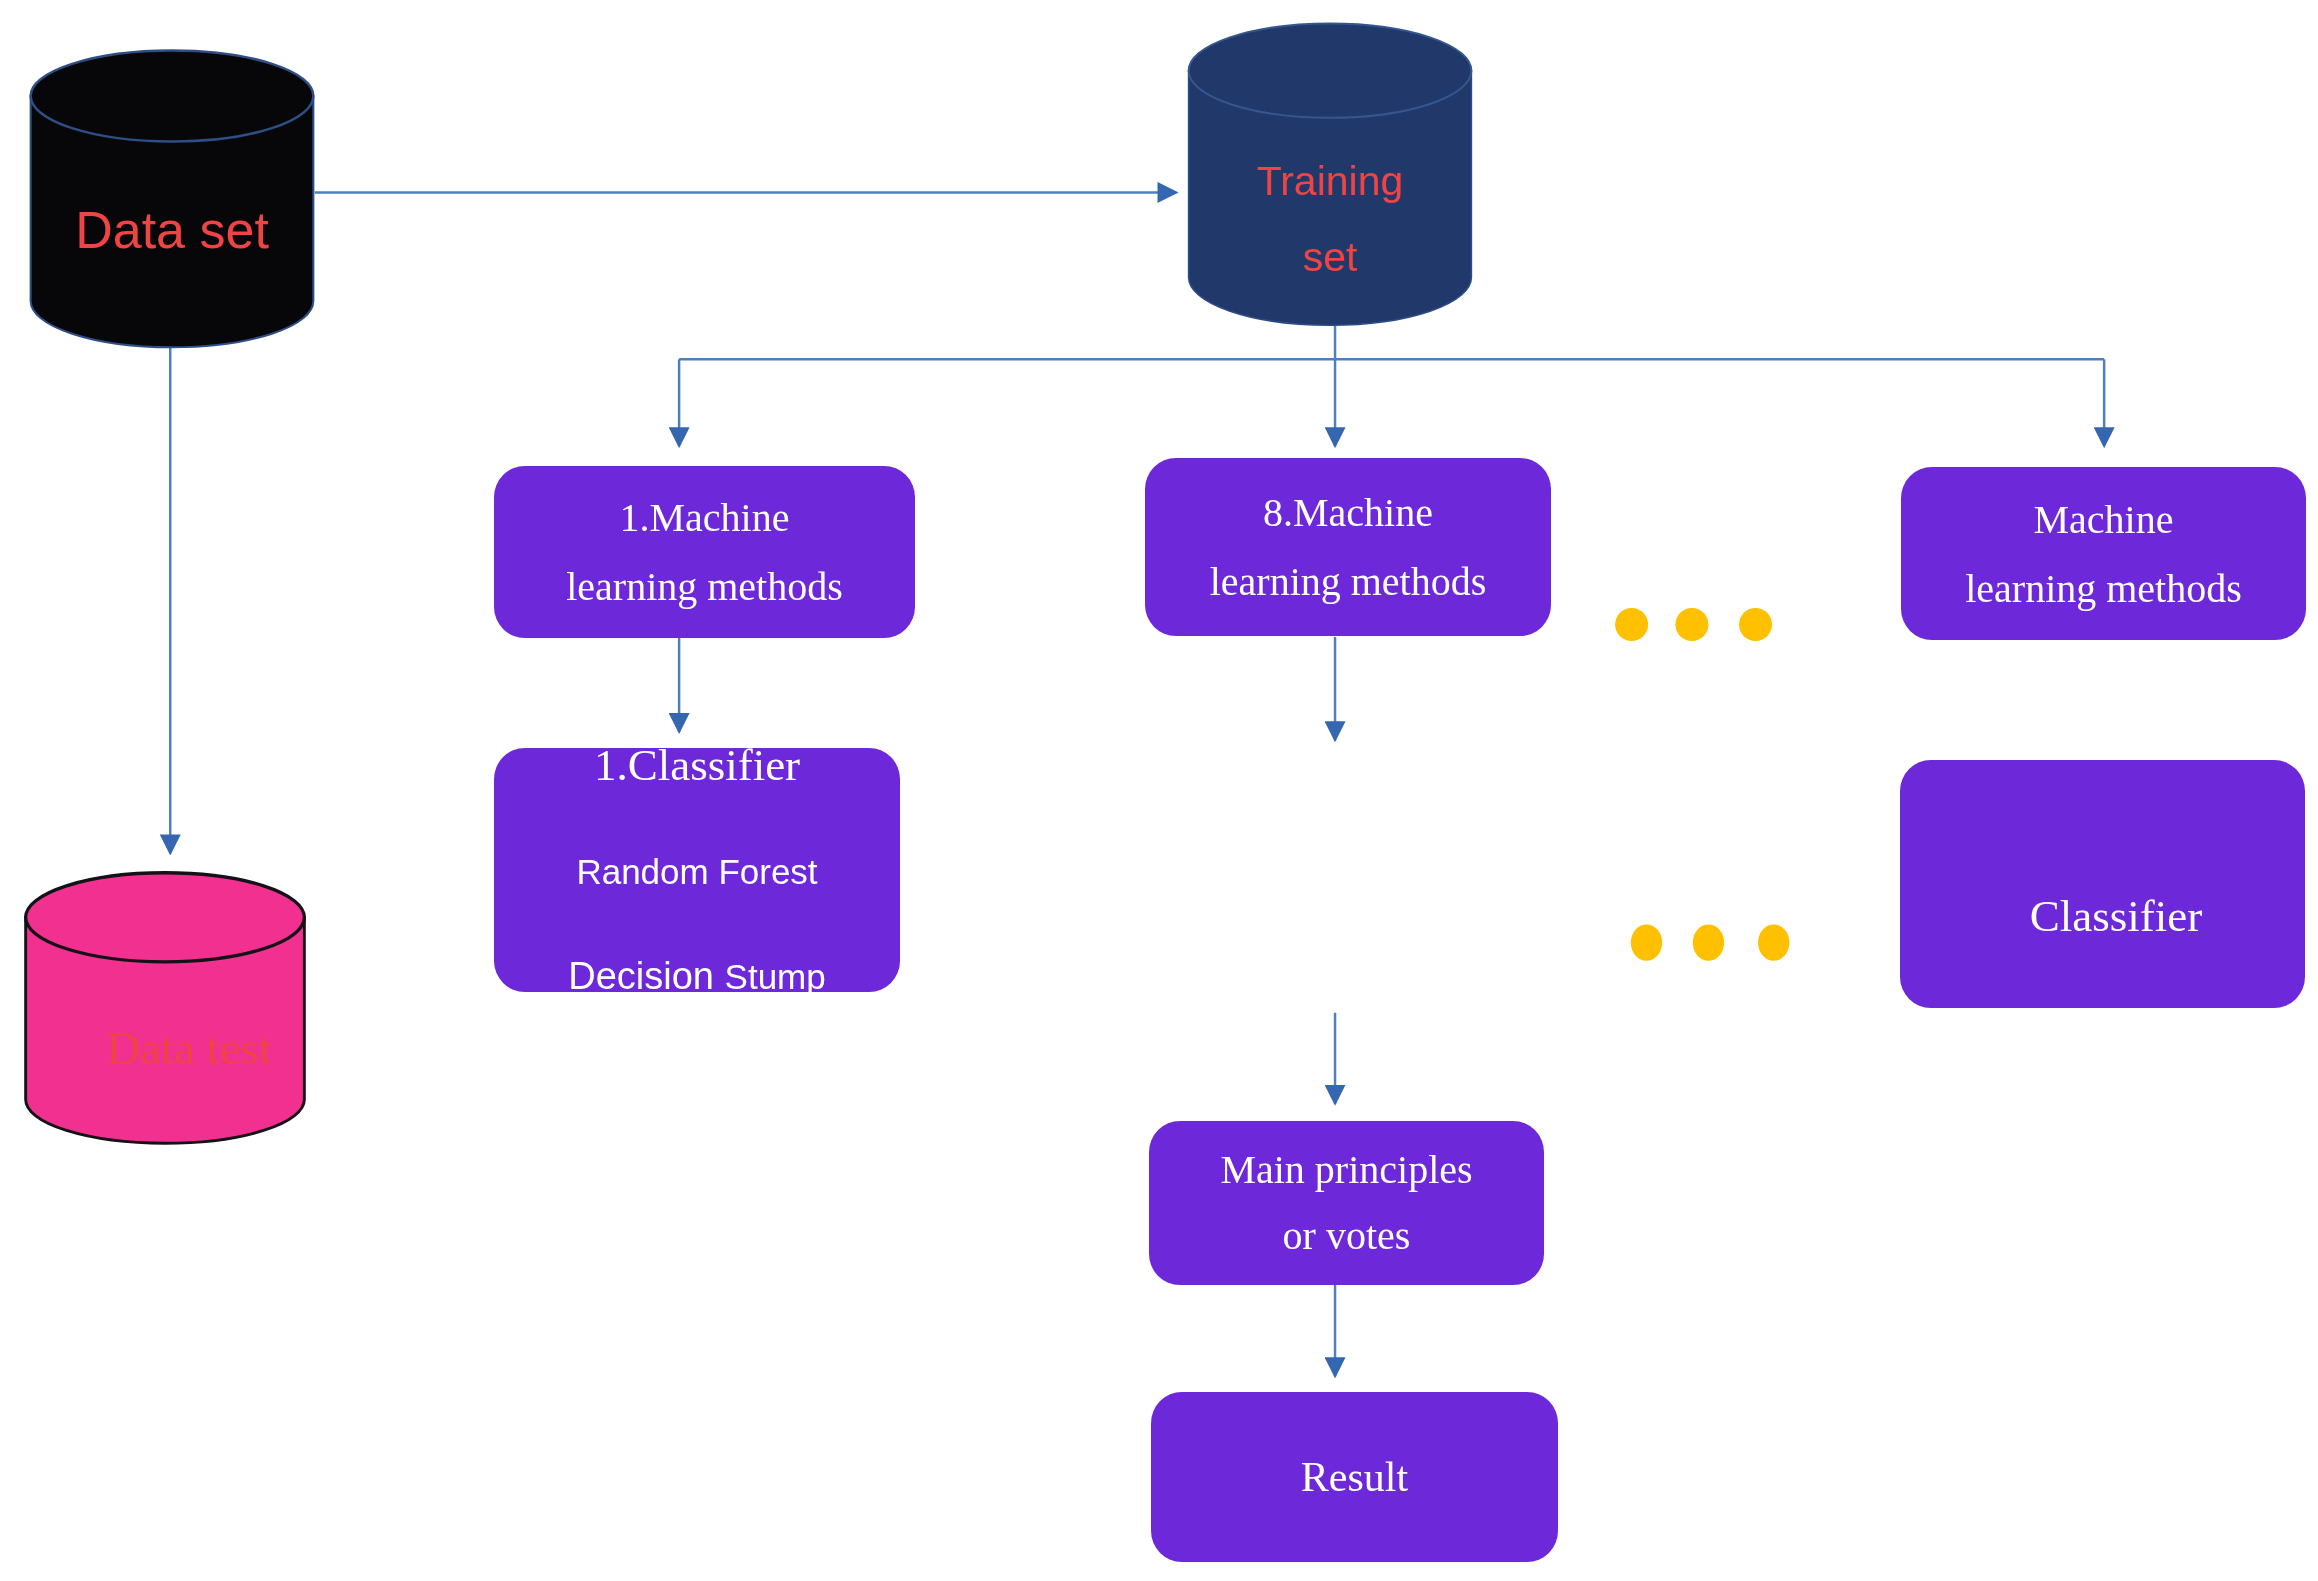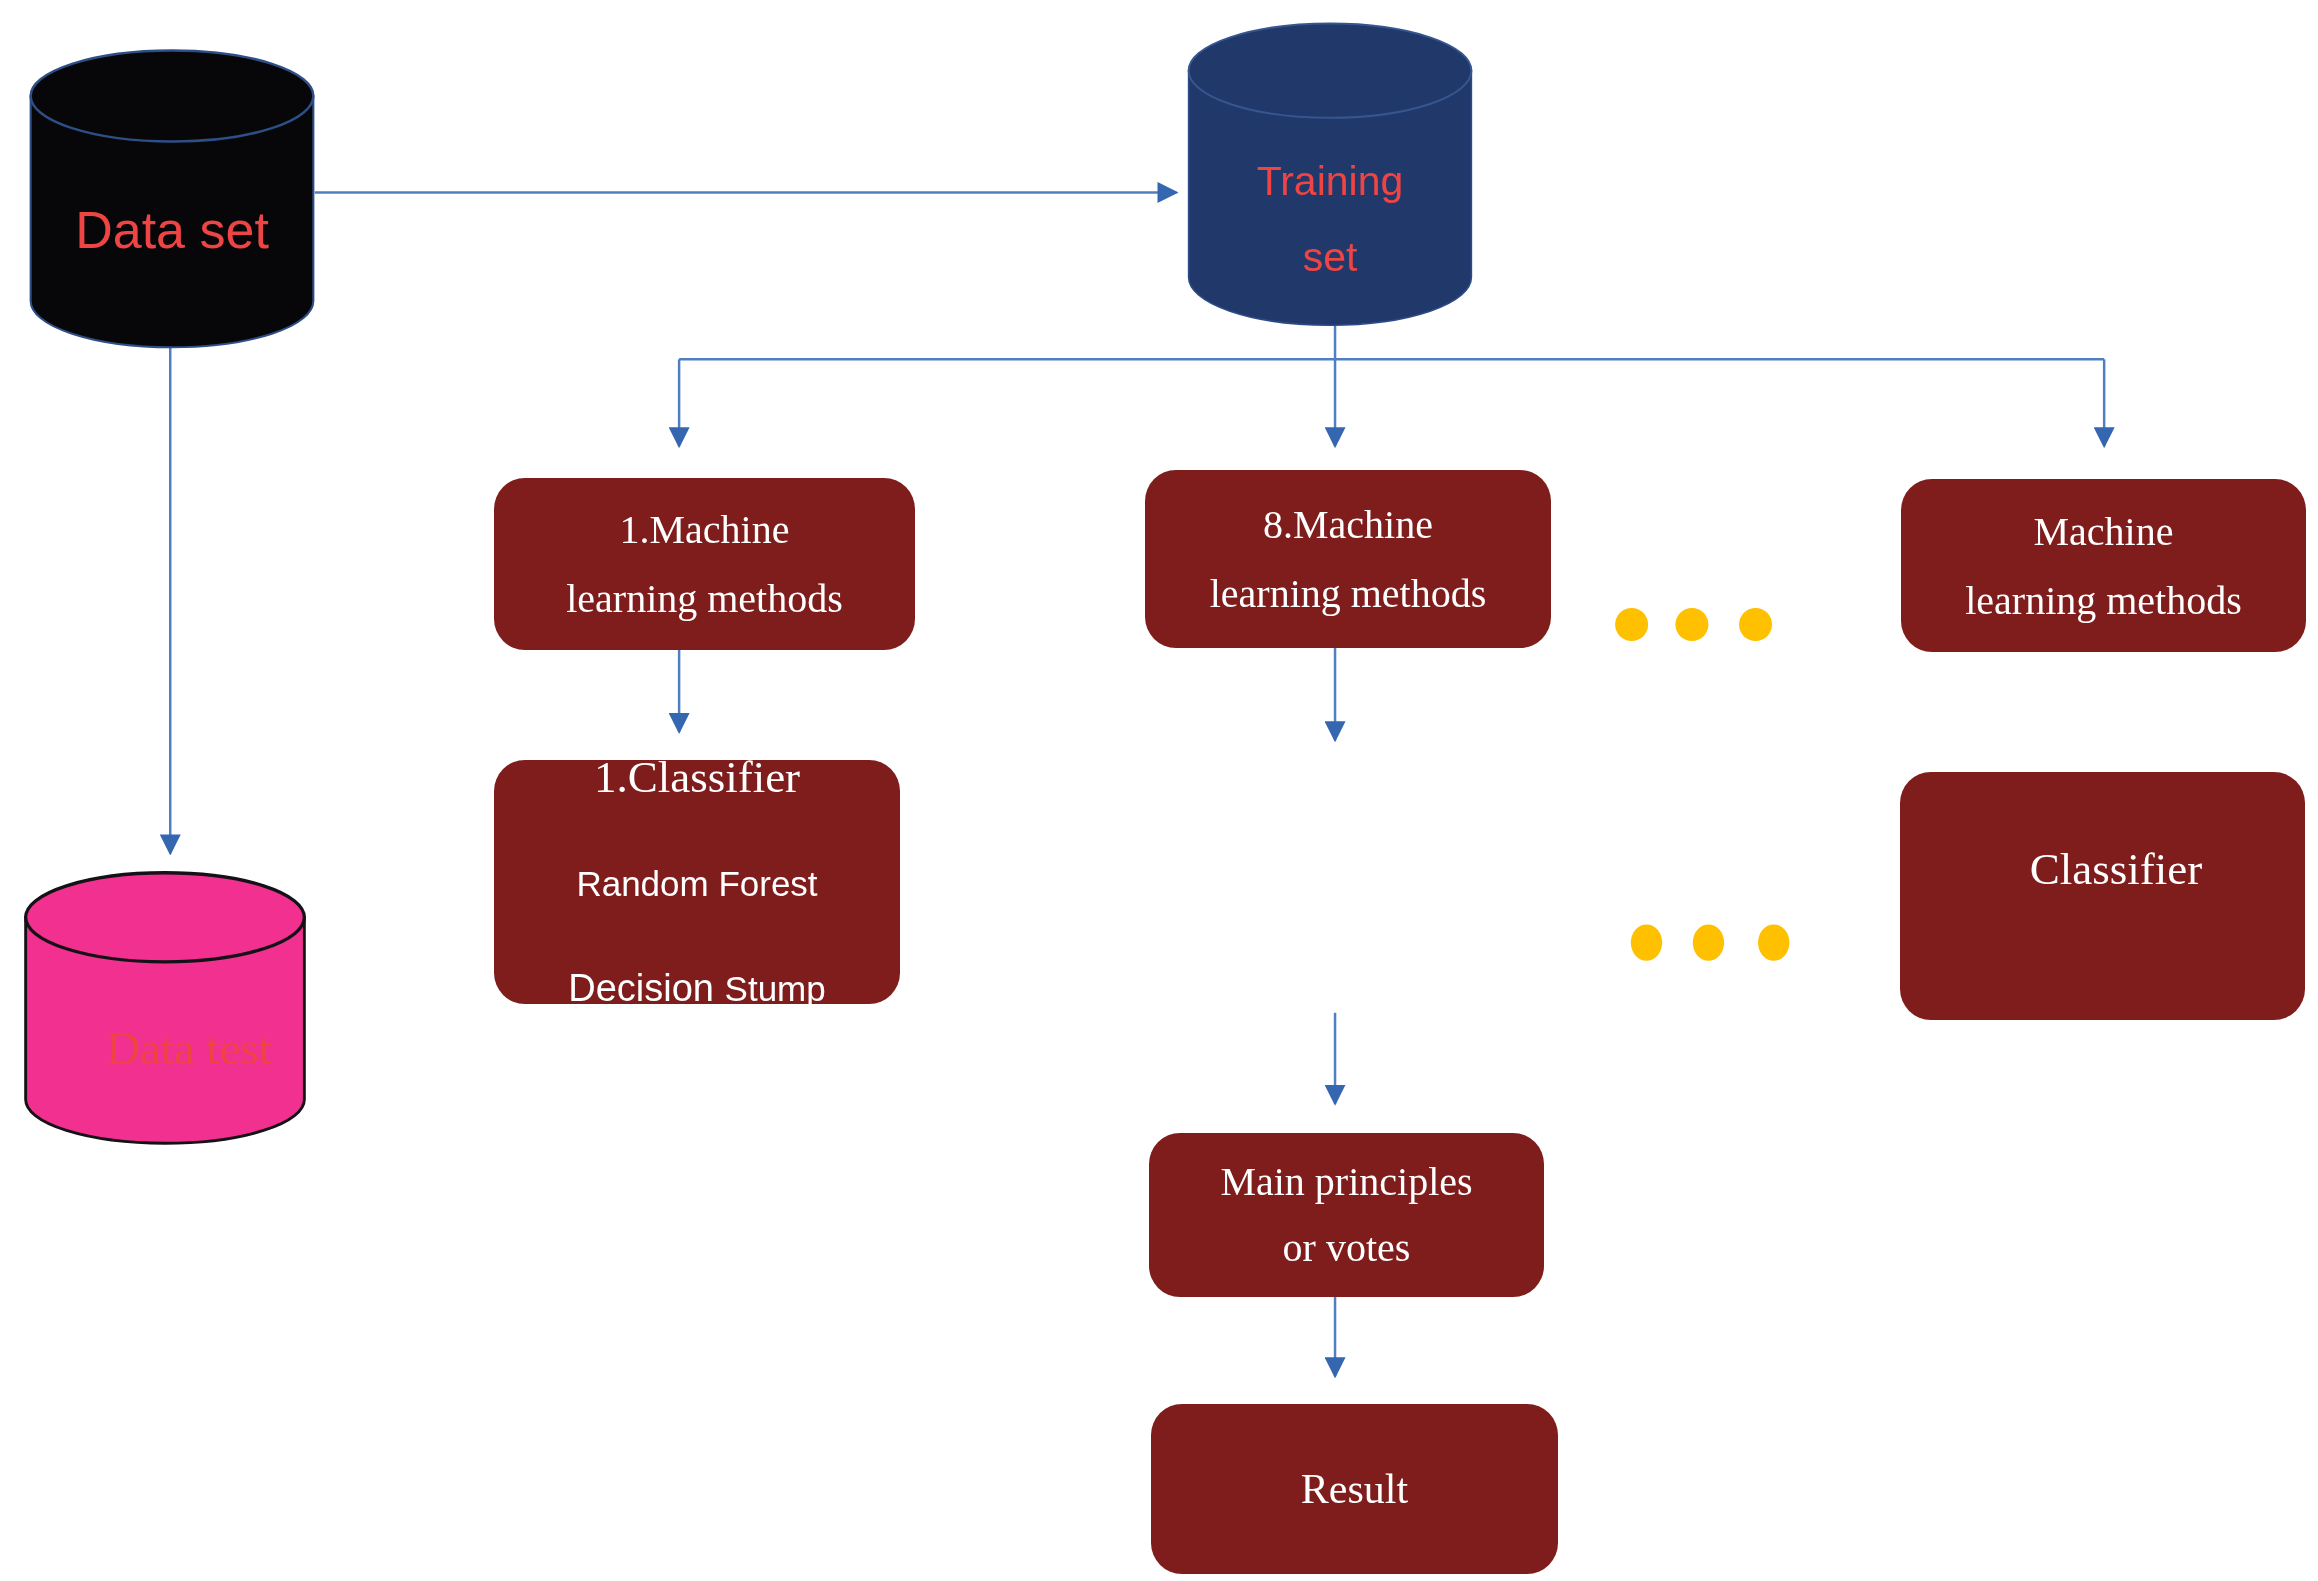--- a/index.html
+++ b/index.html
@@ -8,29 +8,28 @@
     width:2319px;height:1582px;
     background:#ffffff;
     overflow:hidden;
     font-family:"Liberation Serif", serif;
   }
   .abs{position:absolute;}
   svg{display:block;}
   
   .box{
     position:absolute;
-    background:#7f1d1d;
+    background:#6d28d9;
     border-radius:31px;
     color:#ffffff;
     display:flex;
     flex-direction:column;
     justify-content:center;
     align-items:center;
     text-align:center;
-    margin-top:12px;
   }
   .serif{font-family:"Liberation Serif", serif;}
   .sans{font-family:"Liberation Sans", sans-serif;}
   .ml-line{font-size:40px;line-height:69px;white-space:nowrap;}
   .clf-title{font-size:45px;line-height:66px;white-space:nowrap;}
   .clf-sub-lg{font-size:43px;line-height:73px;white-space:nowrap;}
   .clf-sub-md{font-size:38px;line-height:63px;white-space:nowrap;}
   .clf-sub-sm{font-size:35px;line-height:61px;white-space:nowrap;}
   .vote-line{font-size:40px;line-height:66px;white-space:nowrap;}
   .result-line{font-size:42px;line-height:66px;white-space:nowrap;}
@@ -41,21 +40,21 @@
     display:flex;
     flex-direction:column;
     justify-content:center;
     align-items:center;
     text-align:center;
     white-space:nowrap;
   }
   .dataset-label{font-family:"Liberation Sans", sans-serif;font-size:52px;}
   .training-line{font-family:"Liberation Sans", sans-serif;font-size:41px;line-height:76px;}
   .datatest-label{font-family:"Liberation Serif", serif;font-size:47px;}
-  .clf3-box{justify-content:flex-start;padding-top:64px;box-sizing:border-box;padding-left:27px;}
+  .clf3-box{justify-content:center;padding-top:64px;box-sizing:border-box;padding-left:27px;}
 </style>
 </head>
 <body>
 
 <div id="canvas">
 
   <svg class="abs" style="left:0;top:0;" width="2319" height="1582" viewBox="0 0 2807 1915">
     <defs>
       <marker id="ah" viewBox="0 0 10 10" refX="9" refY="5" markerWidth="8.5" markerHeight="8.5" orient="auto">
         <path d="M0 0 L10 5 L0 10 z" fill="#3566B0"></path>

